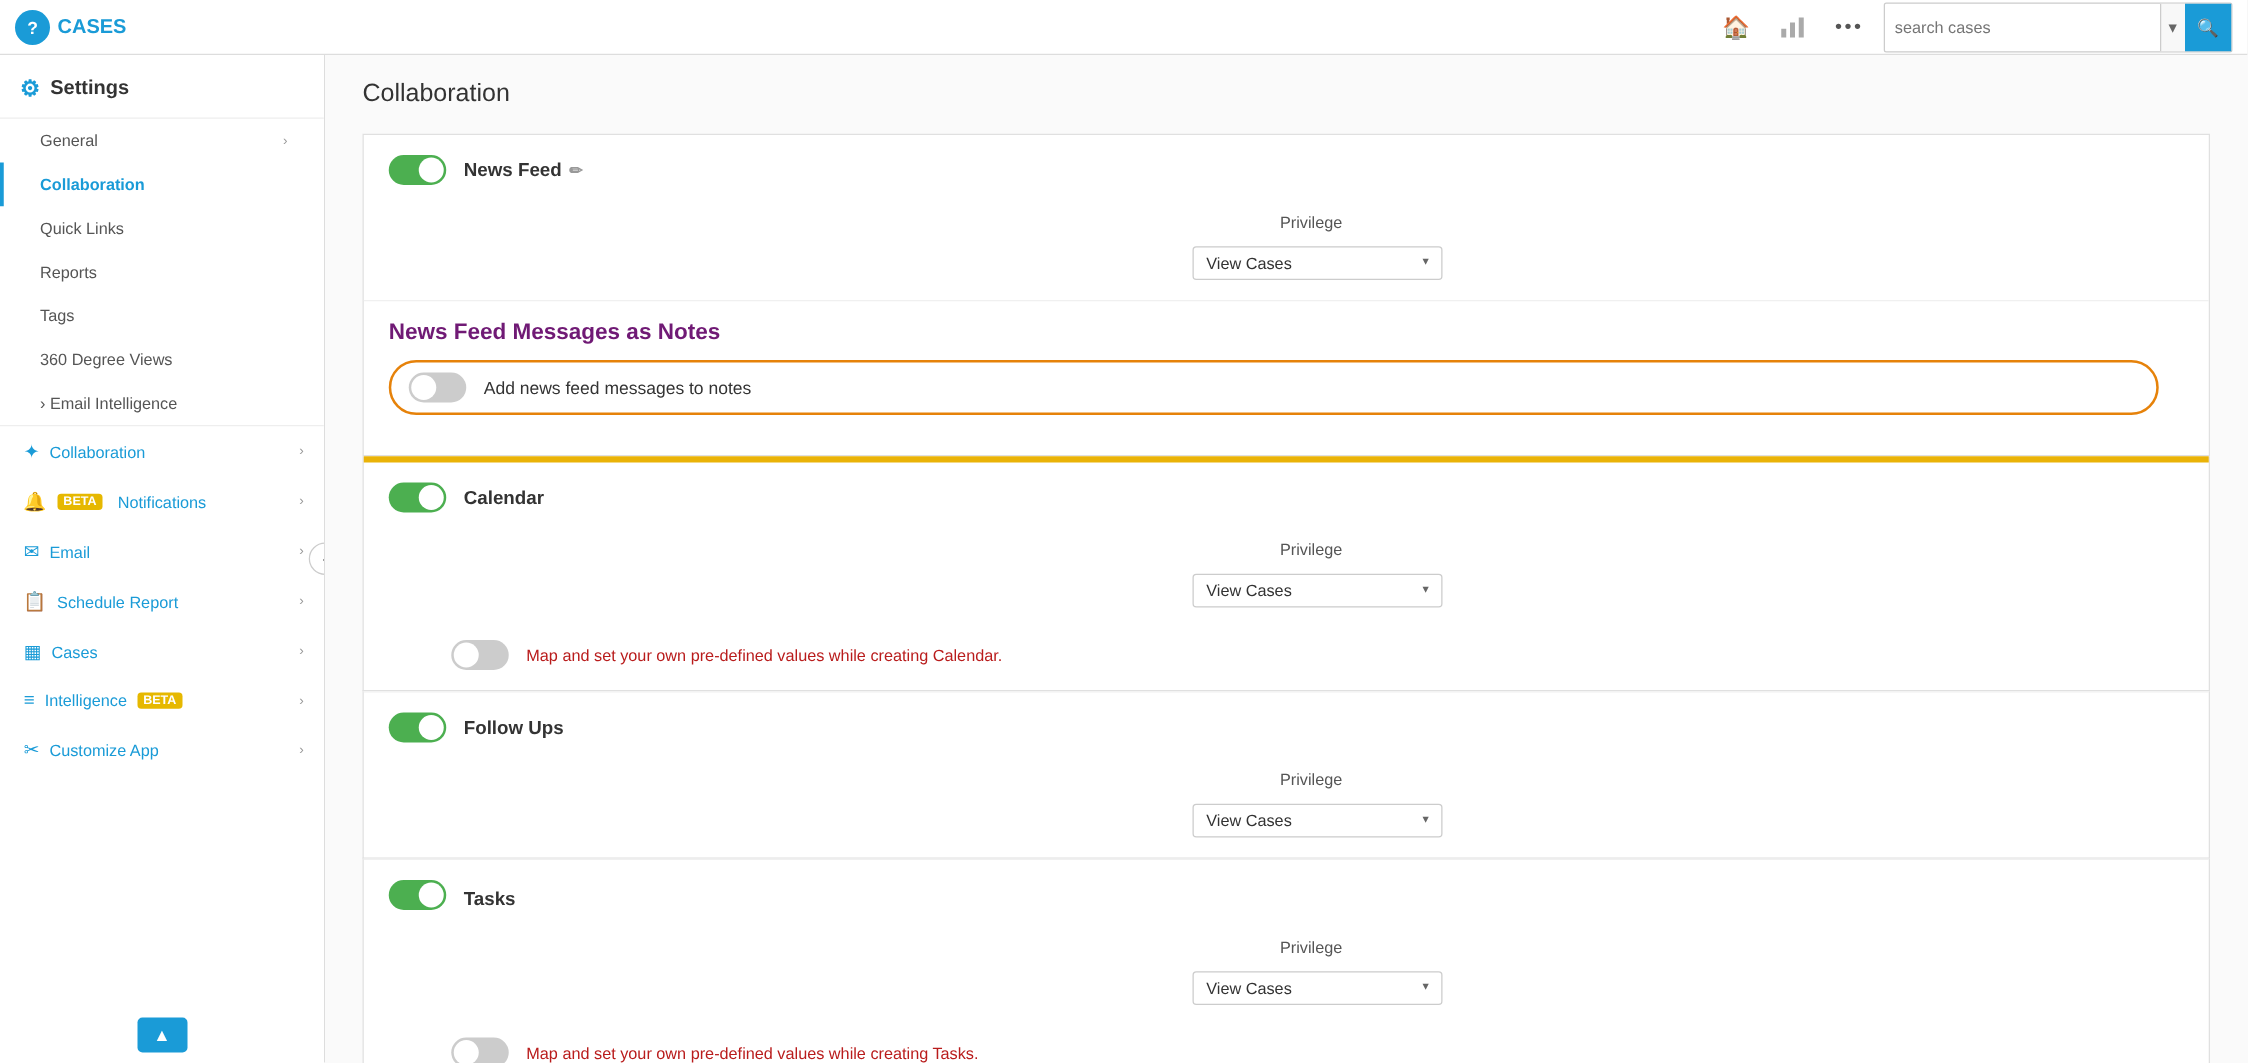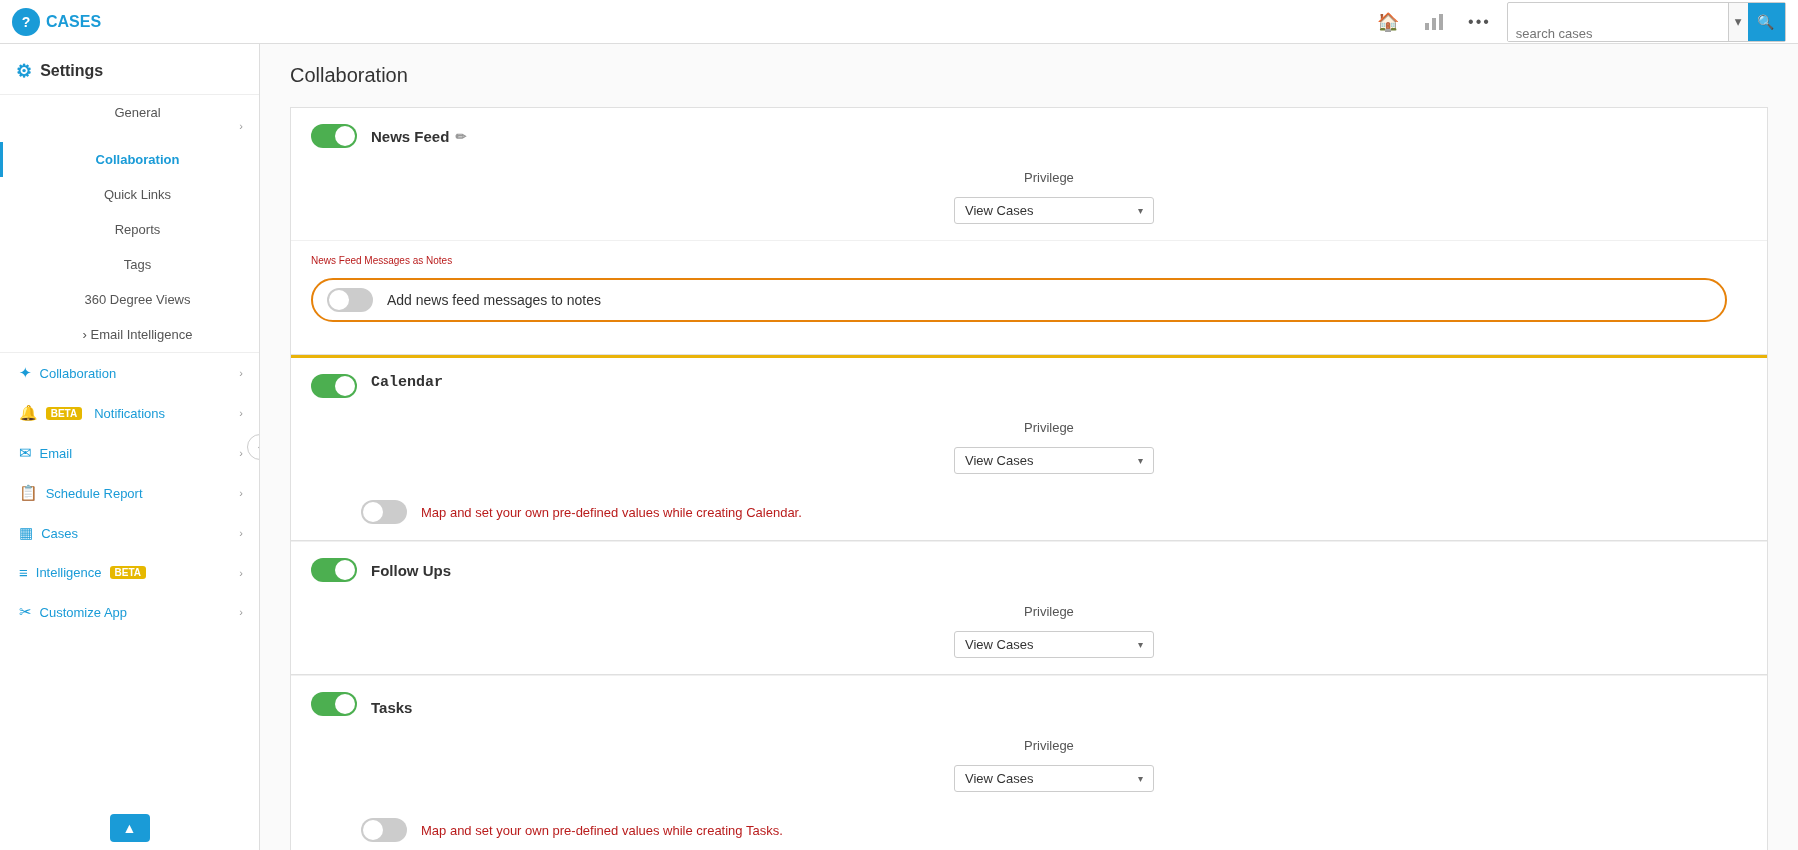--- a/index.html
+++ b/index.html
@@ -37,21 +37,21 @@
       background: none;
       border: none;
       cursor: pointer;
       color: #555;
       padding: 4px 8px;
       font-size: 18px;
       display: flex; align-items: center; justify-content: center;
     }
     .search-bar {
       display: flex;
-      align-items: flex-end;
+      align-items: center;
       border: 1px solid #ccc;
       border-radius: 2px;
       height: 40px;
     }
     .search-bar input {
       border: none;
       outline: none;
       padding: 0 8px;
       width: 220px;
       font-size: 13px;
@@ -104,26 +104,25 @@
       color: #1a9bd7;
       font-size: 18px;
     }
 
     .sidebar-section {
       border-top: 1px solid #eee;
     }
     .sidebar-item {
       display: flex;
       align-items: center;
-      padding: 10px 16px;
+      padding: 10px 29px;
       cursor: pointer;
       color: #555;
       font-size: 13px;
       position: relative;
-      flex-direction: column;
     }
     .sidebar-item.sub-item { padding-left: 32px; }
     .sidebar-item.sub-item.active { color: #1a9bd7; font-weight: bold; border-left: 3px solid #1a9bd7; padding-left: 29px; }
     .sidebar-item .chevron-right { margin-left: auto; color: #999; font-size: 11px; }
 
     .sidebar-nav-item {
       display: flex;
       align-items: center;
       padding: 11px 16px;
       cursor: pointer;
@@ -208,21 +207,21 @@
     .privilege-label { color: #555; font-size: 13px; min-width: 60px; }
     .privilege-select {
       border: 1px solid #ccc;
       border-radius: 3px;
       padding: 5px 10px;
       font-size: 13px;
       color: #333;
       min-width: 200px;
       background: #fff;
       cursor: pointer;
-      display: flex; align-items: center; justify-content: space-between;
+      display: flex; align-items: flex-start; justify-content: space-between;
     }
     .privilege-select .dropdown-arrow { color: #666; font-size: 10px; }
 
     .toggle-row {
       display: flex;
       align-items: center;
       padding: 10px 20px 16px 70px;
       gap: 14px;
     }
     .toggle-row .toggle-text { color: #b91c1c; font-size: 13px; }
@@ -389,32 +388,32 @@
       </div>
       <div class="privilege-row">
         <span class="privilege-label">Privilege</span>
         <div class="privilege-select">
           <span>View Cases</span>
           <span class="dropdown-arrow">▾</span>
         </div>
       </div>
 
       <div style="border-top:1px solid #f0f0f0; padding: 14px 20px 16px 20px;">
-        <div style="font-weight:normal; font-size:10px; color:#b91c1c; margin-bottom:12px;">News Feed Messages as Notes</div>
+        <div style="font-weight:bold; font-size:18px; color:#701a75; margin-bottom:12px;">News Feed Messages as Notes</div>
         <div class="toggle-highlight-box" style="margin-left:0;border-radius:22px;">
           <label class="toggle-switch">
             <div class="toggle-slider off"></div>
           </label>
           <span>Add news feed messages to notes</span>
         </div>
       </div>
     </div>
 
     <div style="background:#fff; border:1px solid #e0e0e0; border-top:none; margin-bottom:0;">
-      <div class="section-block-header" style="padding:16px 20px 0 20px; display:flex; align-items:flex-start; gap:14px; border-top:3px solid #eab308;font-family:Liberation Mono, monospace;">
+      <div class="section-block-header" style="padding:16px 20px 0 20px; display:flex; align-items:center; gap:14px; border-top:5px solid #eab308;">
         <label class="toggle-switch">
           <div class="toggle-slider on"></div>
         </label>
         <span class="section-title">
           <span>Calendar</span>
         </span>
       </div>
       <div class="privilege-row">
         <span class="privilege-label">Privilege</span>
         <div class="privilege-select">

